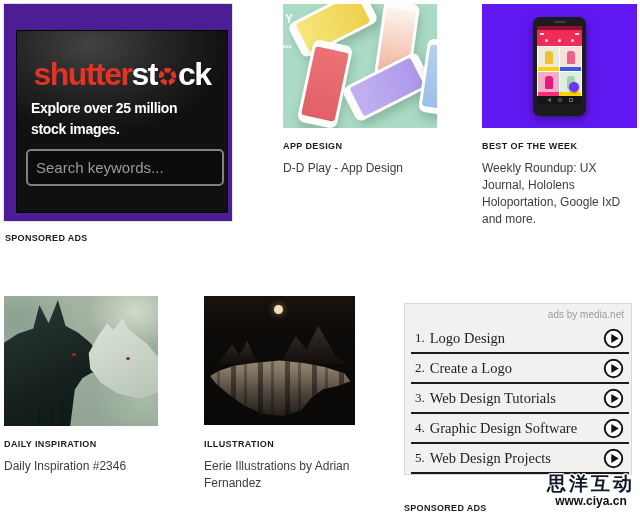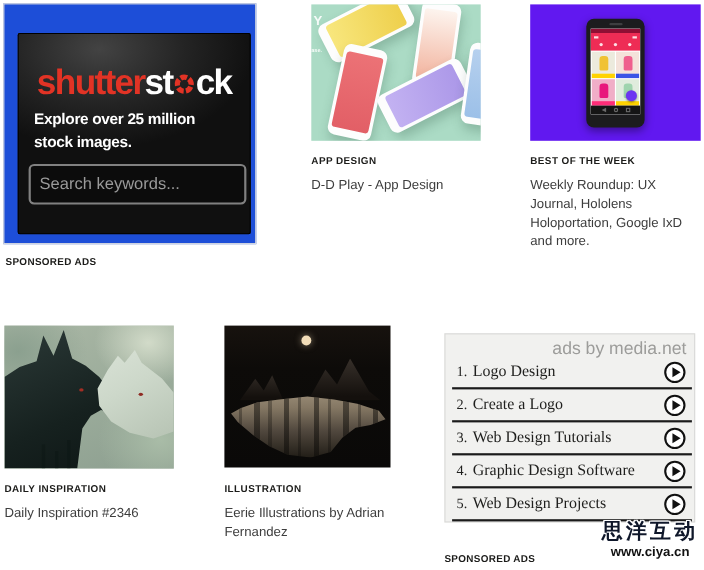--- a/index.html
+++ b/index.html
@@ -6,21 +6,21 @@
   html,body { background:#fff; }
   body { font-family:"Liberation Sans", sans-serif; }
   #stage { position:relative; width:640px; height:518px; background:#fff; overflow:hidden; }
 
   
   .cat-label { position:absolute; font-size:9px; font-weight:bold; letter-spacing:.4px; color:#1c1c1a; }
   .card-title { position:absolute; font-family:Liberation Sans, sans-serif; font-size:12px; line-height:17px; color:#3d3d3d; cursor:pointer; }
   .sponsored { position:absolute; font-size:9px; font-weight:bold; letter-spacing:.3px; color:#1c1c1a; }
 
   
-  .grey-box { position:absolute; left:3px; top:3px; width:230px; height:219px; background:#1d4ed8; border:1px solid #e2e2e0; }
+  .grey-box { position:absolute; left:3px; top:3px; width:230px; height:219px; background:#4c1d95; border:1px solid #e2e2e0; }
   .ss-ad { position:absolute; left:12px; top:26px; width:212px; height:183px; border-radius:2px; cursor:pointer;
            background:radial-gradient(140px 90px at 35% 8%, #434343 0%, #242424 55%, #101010 100%);
            box-shadow:inset 0 0 0 1px #000; }
   .ss-logo { position:absolute; left:0; top:26px; width:100%; text-align:center; font-weight:bold;
              font-size:32px; letter-spacing:-1.5px; white-space:nowrap; }
   .ss-logo .red { color:#e23325; }
   .ss-logo .white { color:#ffffff; }
   .ss-logo svg { vertical-align:-1px; margin:0 1px; }
   .ss-tagline { position:absolute; left:15px; top:68px; color:#fff; font-weight:bold; font-size:14px; line-height:21px; letter-spacing:-.3px; }
   .ss-search { position:absolute; left:10px; top:119px; width:198px; height:37px; border:2px solid #818181; border-radius:5px;
@@ -89,21 +89,21 @@
   .mtn-r { left:76px; top:30px; width:66px; height:38px; clip-path:polygon(0 100%, 24% 26%, 40% 62%, 58% 0%, 84% 78%, 100% 100%); }
   .lake { position:absolute; left:0; top:0; width:100%; height:100%;
     background:linear-gradient(180deg, #9c8e79 46%, #847763 58%, #51483e 74%, #242019 92%);
     clip-path:polygon(10% 58%, 20% 54%, 33% 52%, 50% 50%, 66% 52%, 80% 55%, 93% 60%, 97% 66%, 88% 70%, 79% 72%, 71% 79%, 64% 89%, 52% 93%, 38% 91%, 27% 85%, 17% 77%, 8% 68%, 4% 62%); }
   .lake-streaks { position:absolute; left:0; top:0; width:100%; height:100%; opacity:.6;
     background:repeating-linear-gradient(90deg, rgba(8,7,5,.8) 0 5px, rgba(8,7,5,0) 5px 13px, rgba(8,7,5,.5) 13px 16px, rgba(8,7,5,0) 16px 27px);
     clip-path:polygon(10% 58%, 20% 54%, 33% 52%, 50% 50%, 66% 52%, 80% 55%, 93% 60%, 97% 66%, 88% 70%, 79% 72%, 71% 79%, 64% 89%, 52% 93%, 38% 91%, 27% 85%, 17% 77%, 8% 68%, 4% 62%); }
 
   
   .ads-box { position:absolute; left:404px; top:303px; width:228px; height:172px; background:#f1f1ef; border:1px solid #d9d9d7; }
-  .ads-attrib { position:absolute; right:7px; top:5px; font-size:16px; color:#9c9c9a; }
+  .ads-attrib { position:absolute; right:7px; top:5px; font-size:10px; color:#9c9c9a; }
   .ads-rows { position:absolute; left:6px; right:2px; top:20px; }
   .ad-row { height:30px; border-bottom:2px solid #1b1b1b; display:flex; align-items:center; cursor:pointer; position:relative; }
   .ad-row .num { font-family:"Liberation Serif", serif; font-size:13px; color:#1f1f1d; margin-left:4px; }
   .ad-row .lbl { font-family:"Liberation Serif", serif; font-size:14.5px; color:#1f1f1d; margin-left:5px; }
   .ad-row svg { position:absolute; right:5px; top:4px; }
 
   
   .wm { position:absolute; right:5px; top:474px; text-align:center; line-height:1; pointer-events:none; }
   .wm-cn { font-size:19px; font-weight:bold; letter-spacing:3px; color:#0f172a;
     text-shadow:-1px -1px 0 #fff, 1px -1px 0 #fff, -1px 1px 0 #fff, 1px 1px 0 #fff, 0 -1px 0 #fff, 0 1px 0 #fff, -1px 0 0 #fff, 1px 0 0 #fff; }

